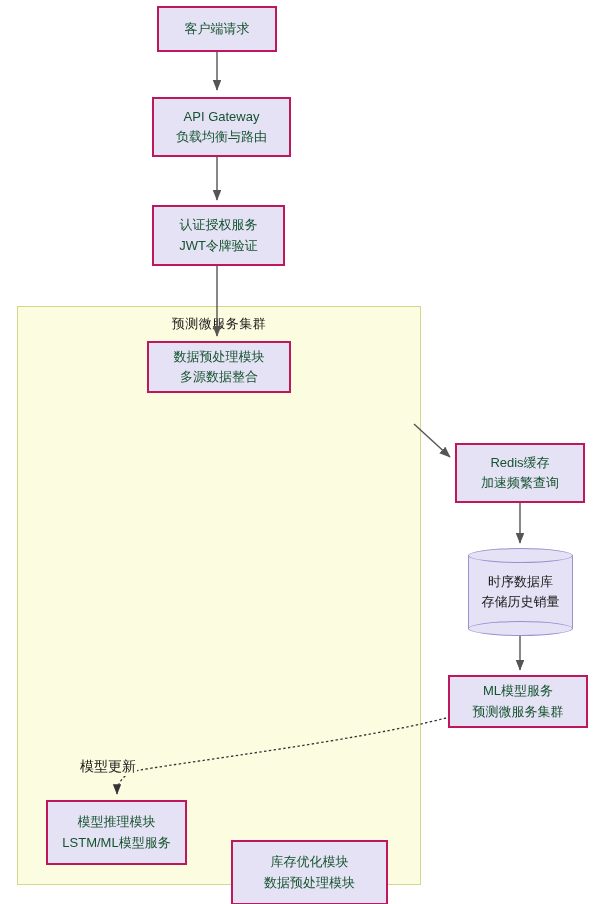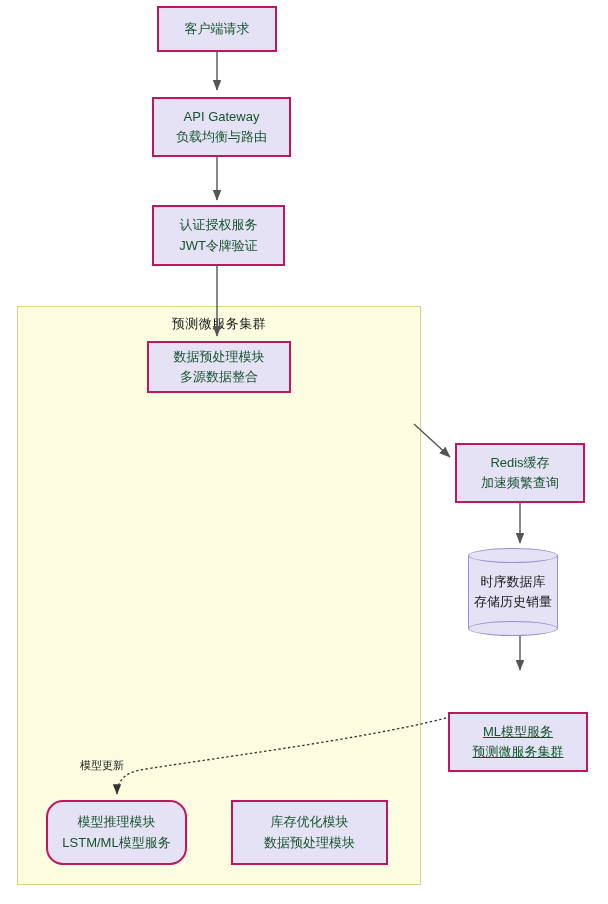--- a/index.html
+++ b/index.html
@@ -92,21 +92,21 @@
     flex-direction: column;
     align-items: center;
     justify-content: center;
     font-size: 13px;
     line-height: 1.55;
     color: #1a1a1a;
     text-align: center;
   }
   .edge-label {
     position: absolute;
-    font-size: 11px;
+    font-size: 14px;
     color: #1a1a1a;
     background: #fcfce0;
     padding: 0 1px;
     white-space: nowrap;
   }
 </style>
 </head>
 <body>
 
 <div id="canvas">
@@ -159,38 +159,38 @@
   <div class="node" style="left:455px; top:443px; width:130px; height:60px;">
     <span class="ln">Redis缓存</span>
     <span class="ln">加速频繁查询</span>
   </div>
 
   <div class="node" style="left:147px; top:341px; width:144px; height:52px;">
     <span class="ln">数据预处理模块</span>
     <span class="ln">多源数据整合</span>
   </div>
 
-  <div class="cyl" style="left:468px; top:548px; width:90px; height:88px;">
+  <div class="cyl" style="left:468px; top:548px; width:105px; height:88px;">
     <div class="body"></div>
     <div class="bot-cap"></div>
     <div class="top-cap"></div>
     <div class="cyl-label">
       <span class="ln">时序数据库</span>
       <span class="ln">存储历史销量</span>
     </div>
   </div>
 
-  <div class="node" style="left:448px; top:712px; width:140px; height:60px;text-decoration:underline;">
+  <div class="node" style="left:448px; top:675px; width:140px; height:53px;">
     <span class="ln">ML模型服务</span>
     <span class="ln">预测微服务集群</span>
   </div>
 
-  <div class="node" style="left:46px; top:800px; width:141px; height:65px;border-radius:17px;">
+  <div class="node" style="left:46px; top:800px; width:141px; height:65px;">
     <span class="ln">模型推理模块</span>
     <span class="ln">LSTM/ML模型服务</span>
   </div>
 
-  <div class="node" style="left:231px; top:800px; width:157px; height:65px;">
+  <div class="node" style="left:231px; top:840px; width:157px; height:65px;">
     <span class="ln">库存优化模块</span>
     <span class="ln">数据预处理模块</span>
   </div>
 
 </div>
 
 </body></html>

